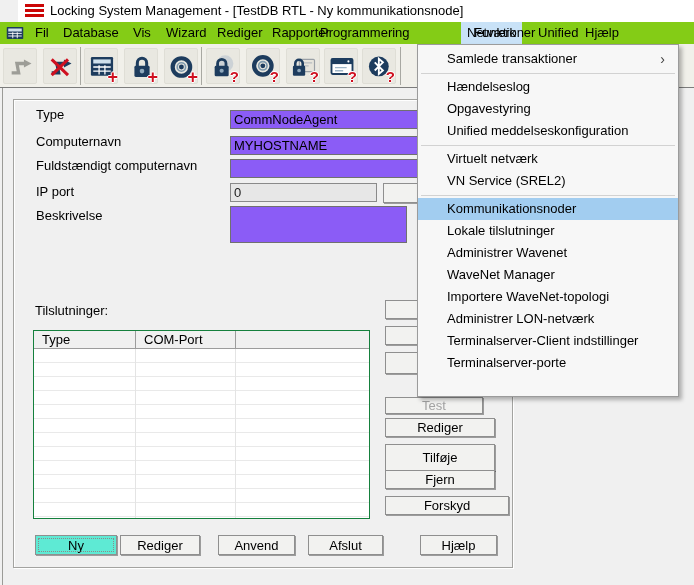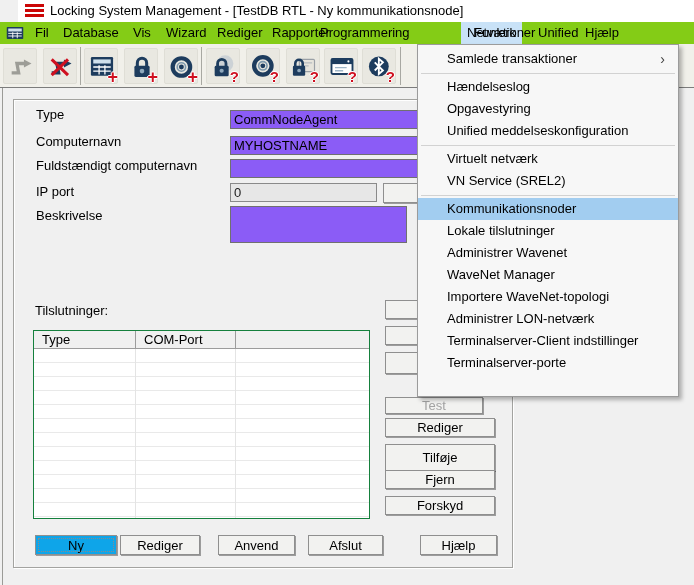--- a/index.html
+++ b/index.html
@@ -37,21 +37,21 @@
   .flabel{position:absolute;white-space:nowrap;line-height:16px;}
   .tbox{position:absolute;background:#8b5cf6;border:1px solid #707070;box-sizing:border-box;
     font-family:"Liberation Sans",sans-serif;font-size:13px;padding:0 3px;margin:0;}
   .tbox.gray{background:#e7e7e7;border-color:#8a8a8a;color:#222;}
   textarea.tbox{resize:none;padding-top:1px;}
   .btn{position:absolute;background:#f2f2f0;border:1px solid #8f8f8f;
     box-shadow:1px 1px 0 rgba(0,0,0,.35);box-sizing:border-box;
     display:flex;align-items:center;justify-content:center;
     font-family:"Liberation Sans",sans-serif;font-size:13px;color:#000;padding:0;cursor:default;}
   .btn.disabled{color:#a3a3a3;}
-  .btn.focus-dotted{outline:1px dotted #8a8a8a;outline-offset:-4px;background:#0ea5e9;}
+  .btn.focus-dotted{outline:1px dotted #8a8a8a;outline-offset:-4px;background:#5eead4;}
   
   .conn-label{position:absolute;left:35px;top:303px;}
   .conn-table{position:absolute;left:33px;top:330px;width:337px;height:189px;
     border:1px solid #15803d;background:#fff;box-sizing:border-box;}
   .conn-header{display:flex;height:18px;background:#f0f0f0;border-bottom:1px solid #9c9c9c;box-sizing:border-box;}
   .conn-header .cell{box-sizing:border-box;border-right:1px solid #9c9c9c;padding:1px 0 0 8px;
     font-size:13px;line-height:15px;overflow:hidden;}
   .conn-body{position:absolute;left:0;top:18px;right:0;bottom:0;
     background:repeating-linear-gradient(to bottom,#ffffff 0 13px,#e9e9e9 13px 14px);}
   .col-line{position:absolute;top:18px;bottom:0;width:1px;background:#e4e4e4;}
@@ -214,21 +214,21 @@
     <div class="col-line" style="left:201px"></div>
   </div>
 
   <button class="btn" style="left:385px;top:300px;width:110px;height:19px"></button>
   <button class="btn" style="left:385px;top:326px;width:110px;height:19px"></button>
   <button class="btn" style="left:385px;top:352px;width:110px;height:22px"></button>
   <button class="btn disabled" style="left:385px;top:397px;width:98px;height:17px">Test</button>
   <button class="btn" style="left:385px;top:418px;width:110px;height:19px">Rediger</button>
   <button class="btn" style="left:385px;top:444px;width:110px;height:27px">Tilføje</button>
   <button class="btn" style="left:385px;top:470px;width:110px;height:19px">Fjern</button>
-  <button class="btn" style="left:385px;top:496px;width:110px;height:19px">Forskyd</button>
+  <button class="btn" style="left:385px;top:496px;width:124px;height:19px">Forskyd</button>
 
   <button class="btn focus-dotted" style="left:35px;top:535px;width:82px;height:20px">Ny</button>
   <button class="btn" style="left:120px;top:535px;width:80px;height:20px">Rediger</button>
   <button class="btn" style="left:218px;top:535px;width:77px;height:20px">Anvend</button>
   <button class="btn" style="left:308px;top:535px;width:75px;height:20px">Afslut</button>
   <button class="btn" style="left:420px;top:535px;width:77px;height:20px">Hjælp</button>
 
   <div class="ddmenu">
     <div class="mitem">
       <span>Samlede transaktioner</span>

